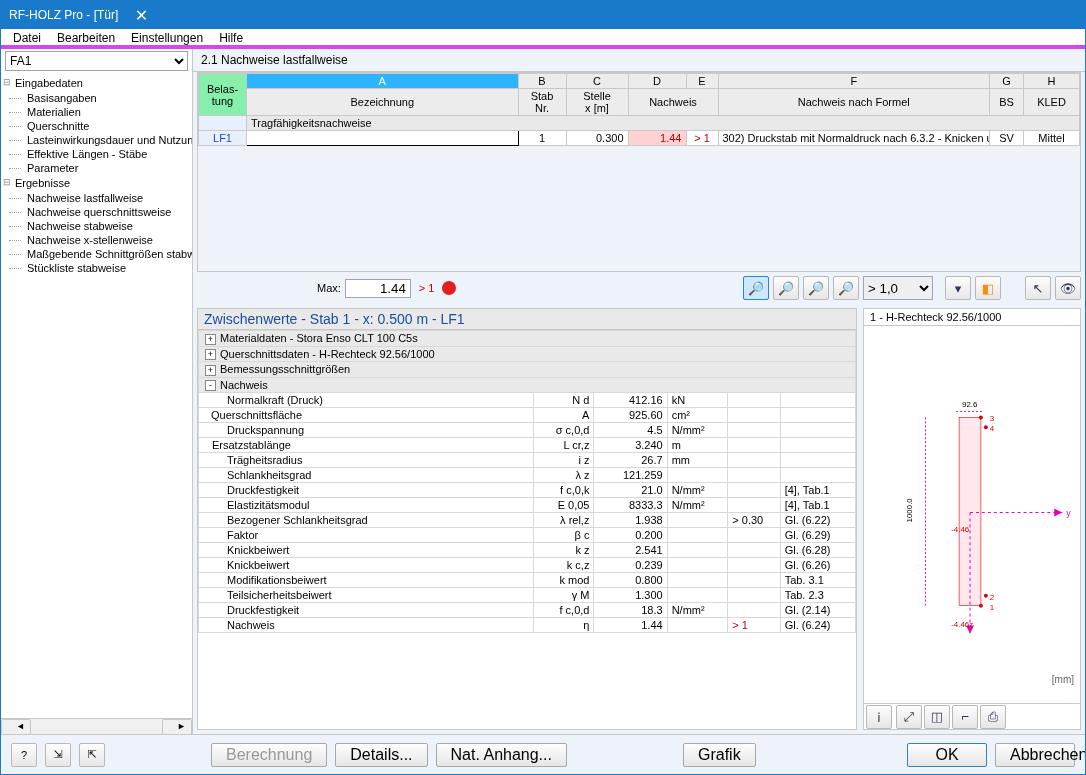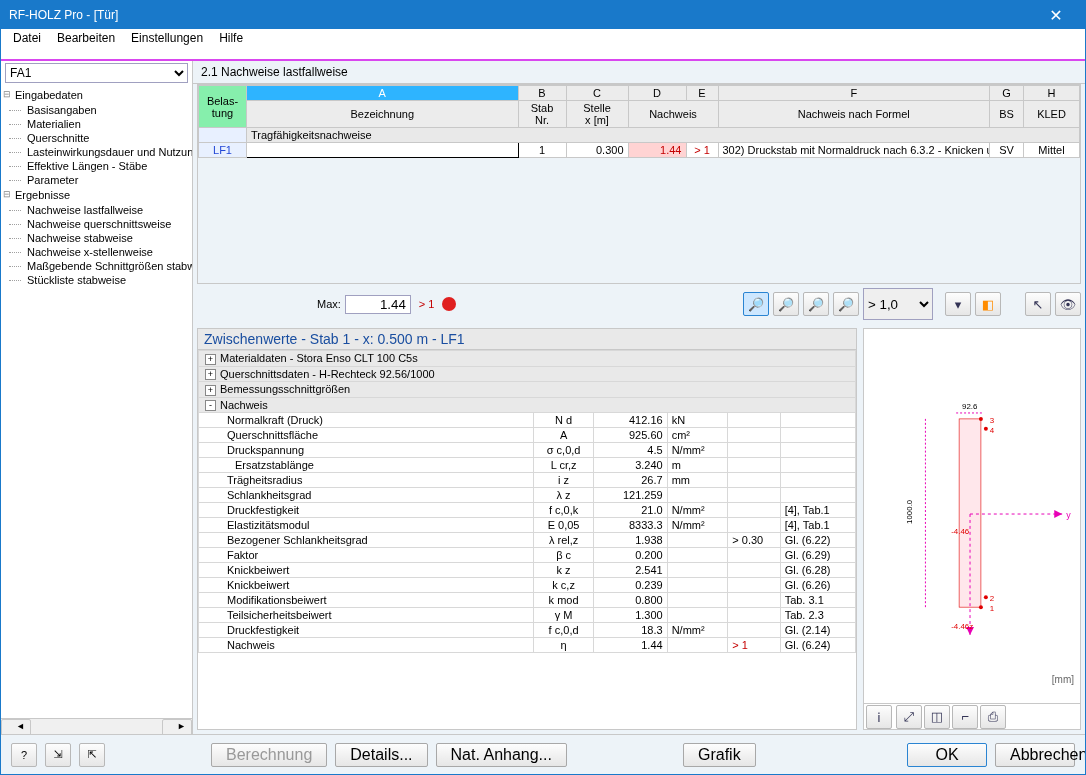--- a/index.html
+++ b/index.html
@@ -1,22 +1,22 @@
 <!DOCTYPE html>
 <html><head>
 <meta charset="utf-8">
 <style>
   * { box-sizing: border-box; }
   html, body { margin:0; padding:0; font-family: "Segoe UI", Tahoma, Arial, sans-serif; font-size:11px; color:#000; }
   body { background:#fff; width:1086px; height:775px; overflow:hidden; border:1px solid #1979ca; display:flex; flex-direction:column; }
   
-  .titlebar { background:#1979ca; color:#fff; height:28px; display:flex; align-items:center; justify-content:space-between; padding:0 6px 0 8px; font-size:12px; }
+  .titlebar { background:#1979ca; color:#fff; height:28px; display:flex; align-items:center; justify-content:flex-start; padding:0 6px 0 8px; font-size:12px; }
   .titlebar .close { width:46px; height:28px; display:flex; align-items:center; justify-content:center; font-size:16px; }
   
-  .menubar { background:#fff; height:32px; display:flex; align-items:stretch; padding:0 4px; border-bottom:2px solid #d946ef; font-size:12px; }
+  .menubar { background:#fff; height:20px; display:flex; align-items:stretch; padding:0 4px; border-bottom:4px solid #d946ef; font-size:12px; }
   .menubar .item { padding:2px 8px; }
   
   .body { flex:1; display:flex; min-height:0; }
   .sidebar { width:192px; border-right:1px solid #c8c8c8; display:flex; flex-direction:column; background:#fff; }
   .sidebar select.topsel { border:1px solid #a0a0c0; font-size:12px; margin:2px 4px; height:20px; background:#fff; }
   .tree { flex:1; overflow:hidden; padding:2px 0 4px 0; white-space:nowrap; }
   .tree .group { position:relative; padding:2px 0 2px 14px; }
   .tree .group::before { content:"⊟"; position:absolute; left:2px; top:2px; font-size:9px; color:#888; }
   .tree a.node { display:block; padding:1px 0 1px 26px; text-decoration:none; color:#000; position:relative; }
   .tree a.node::before { content:""; position:absolute; left:8px; top:50%; width:12px; border-top:1px dotted #a0a0a0; }
@@ -40,29 +40,29 @@
   .grid-body-fill { flex:1; background:#edf3f8; border-top:none; }
   
   .gridbar { display:flex; align-items:center; margin:4px 4px 8px 4px; gap:4px; }
   .gridbar .maxlbl { margin-left:120px; }
   .gridbar input.maxv { width:66px; text-align:right; padding:1px 4px; border:1px solid #a0a0c0; }
   .gridbar .gt { color:#c40000; padding:0 4px; }
   .gridbar .face { width:14px;height:14px;border-radius:50%;background:#e02020;display:inline-block;position:relative;vertical-align:middle; }
   .gridbar .spacer { flex:1; }
   .tbtn { width:26px; height:24px; border:1px solid #b8b8b8; background:linear-gradient(#fdfdfd,#e6e6e6); border-radius:2px; display:flex; align-items:center; justify-content:center; font-size:13px; color:#335; }
   .tbtn.blue { color:#ff8c00; }
-  .gridbar select { height:32px; width:70px; border:1px solid #a0a0c0; }
+  .gridbar select { height:24px; width:70px; border:1px solid #a0a0c0; }
   
   .lower { flex:1; display:flex; gap:6px; margin:0 4px 4px 4px; min-height:0; }
   .details { flex:1; min-width:0; border:1px solid #c8c8c8; background:#fff; display:flex; flex-direction:column; }
   .details .hdr { background:#e9e9e9; padding:2px 6px; color:#1a4ea0; border-bottom:1px solid #c8c8c8; font-size:14px; }
   table.det { border-collapse:collapse; width:100%; font-size:11px; }
   table.det td { border:1px solid #d8d8d8; padding:1px 4px; white-space:nowrap; overflow:hidden; }
   table.det td.tree { padding-left:6px; }
-  table.det td.sym  { text-align:center; }
+  table.det td.sym  { text-align:right; }
   table.det td.val  { text-align:right; }
   table.det td.unit { text-align:left; }
   table.det tr.grp  td { background:#e9e9e9; }
   .boxbtn { display:inline-block; width:11px; height:11px; line-height:9px; text-align:center; font-size:9px; border:1px solid #888; background:#fff; margin-right:4px; vertical-align:middle; }
   .details .fill { flex:1; background:#fff; }
   .preview { width:218px; border:1px solid #c8c8c8; background:#fff; display:flex; flex-direction:column; }
   .preview .hdr { padding:2px 6px; border-bottom:1px solid #c8c8c8; background:#fff; font-size:11px; }
   .preview .canvas { flex:1; position:relative; font-size:9px; color:#888; }
   .preview .unit { position:absolute; right:6px; bottom:18px; font-size:10px; color:#666;text-align:right; }
   .preview .bar { height:26px; border-top:1px solid #c8c8c8; display:flex; align-items:center; padding:0 2px; gap:2px; }
@@ -223,37 +223,37 @@
 
           <tr>
                 <td class="tree" style="padding-left:28px">Normalkraft (Druck)</td>
                 <td class="sym">N d</td>
                 <td class="val">412.16</td>
                 <td class="unit">kN</td>
                 <td></td>
                 <td></td>
               </tr>
           <tr>
-                <td class="tree" style="padding-left:28px">Querschnittsfläche</td>
+                <td class="tree" style="padding-left:12px">Querschnittsfläche</td>
                 <td class="sym">A</td>
                 <td class="val">925.60</td>
                 <td class="unit">cm²</td>
                 <td></td>
                 <td></td>
               </tr>
           <tr>
                 <td class="tree" style="padding-left:28px">Druckspannung</td>
                 <td class="sym">σ c,0,d</td>
                 <td class="val">4.5</td>
                 <td class="unit">N/mm²</td>
                 <td></td>
                 <td></td>
               </tr>
           <tr>
-                <td class="tree" style="padding-left:36px">Ersatzstablänge</td>
+                <td class="tree" style="padding-left:13px">Ersatzstablänge</td>
                 <td class="sym">L cr,z</td>
                 <td class="val">3.240</td>
                 <td class="unit">m</td>
                 <td></td>
                 <td></td>
               </tr>
           <tr>
                 <td class="tree" style="padding-left:28px">Trägheitsradius</td>
                 <td class="sym">i z</td>
                 <td class="val">26.7</td>
@@ -348,20 +348,21 @@
                 <td class="unit"></td>
                 <td style="color:#c40000">&gt; 1</td>
                 <td>Gl. (6.24)</td>
               </tr>
         </tbody>
           </table>
         <div class="fill"></div>
       </div>
 
       <div class="preview">
+        <div class="hdr">1 - H-Rechteck 92.56/1000</div>
         <div class="canvas">
           <svg width="100%" height="100%" viewBox="0 0 218 300">
 
             <rect x="96" y="52" width="22" height="190" class="rect-sec"></rect>
 
             <line x1="93" y1="46" x2="121" y2="46" class="pink" stroke-dasharray="2,2"></line>
             <text x="99" y="42" font-size="8">92.6</text>
             <line x1="62" y1="52" x2="62" y2="242" class="pink" stroke-dasharray="2,2"></line>
             <text x="40" y="150" font-size="8" transform="rotate(-90 48,150)">1000.0</text>
 

